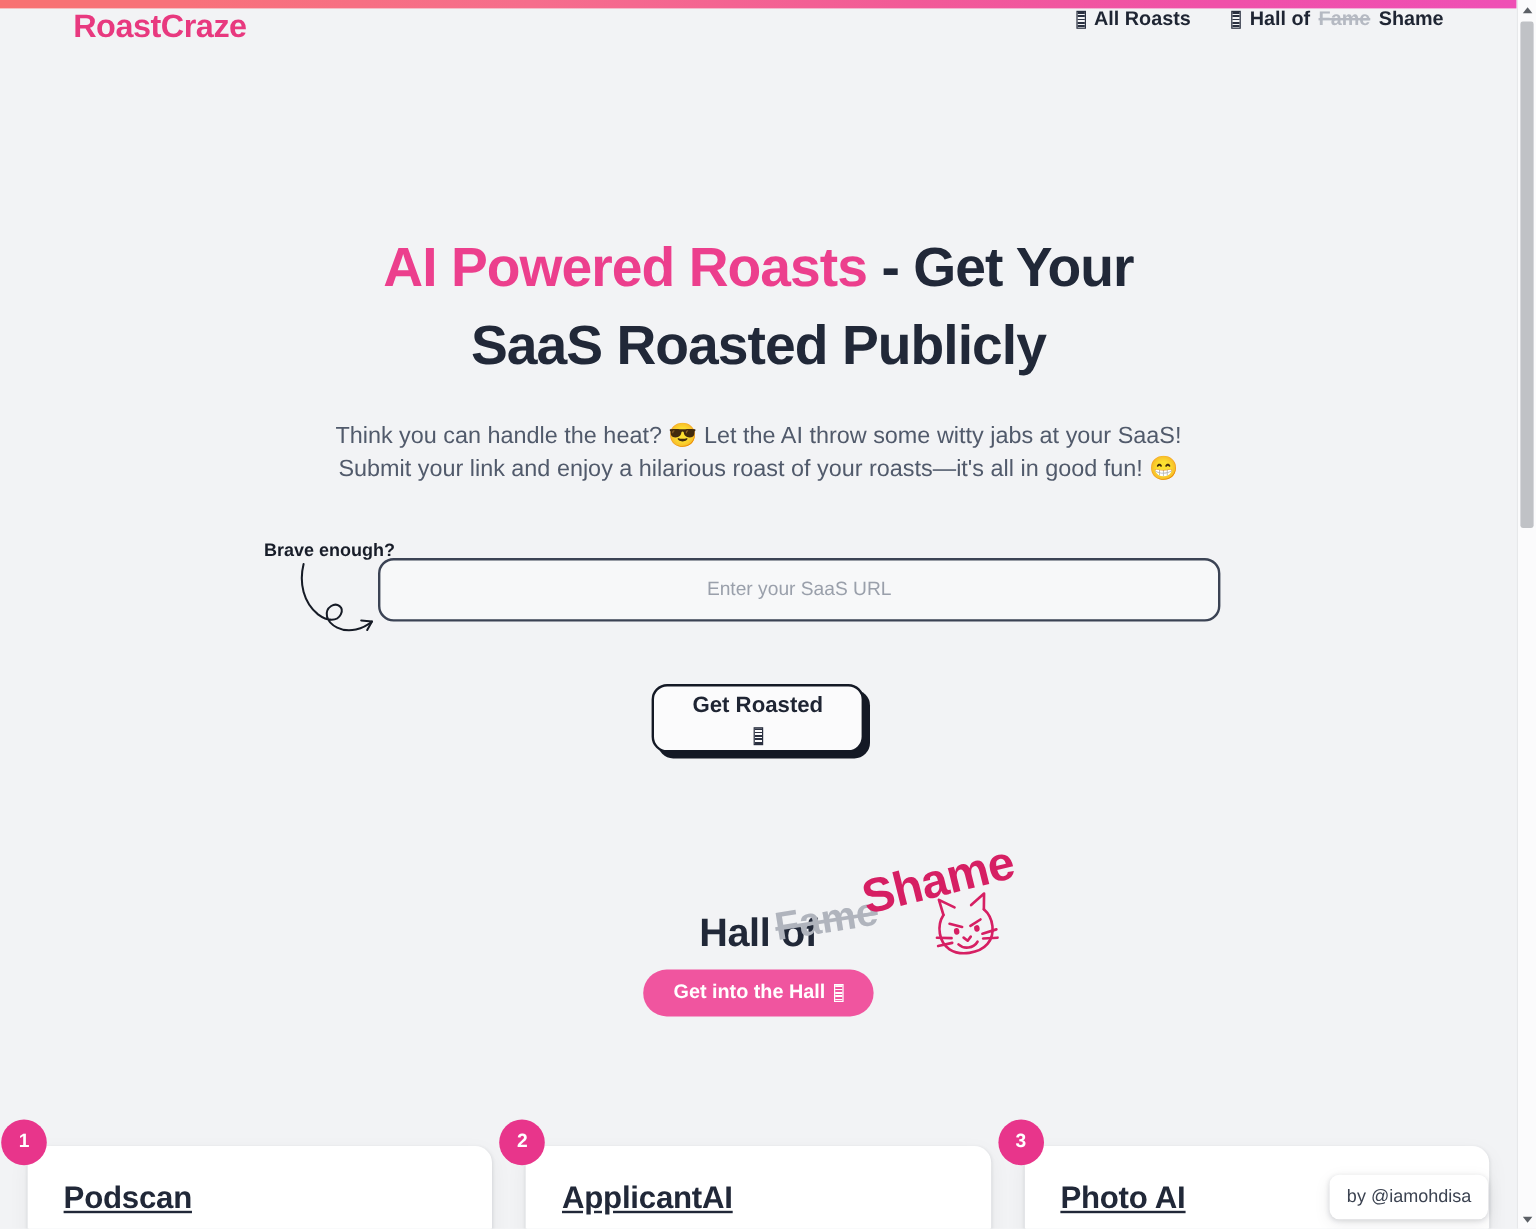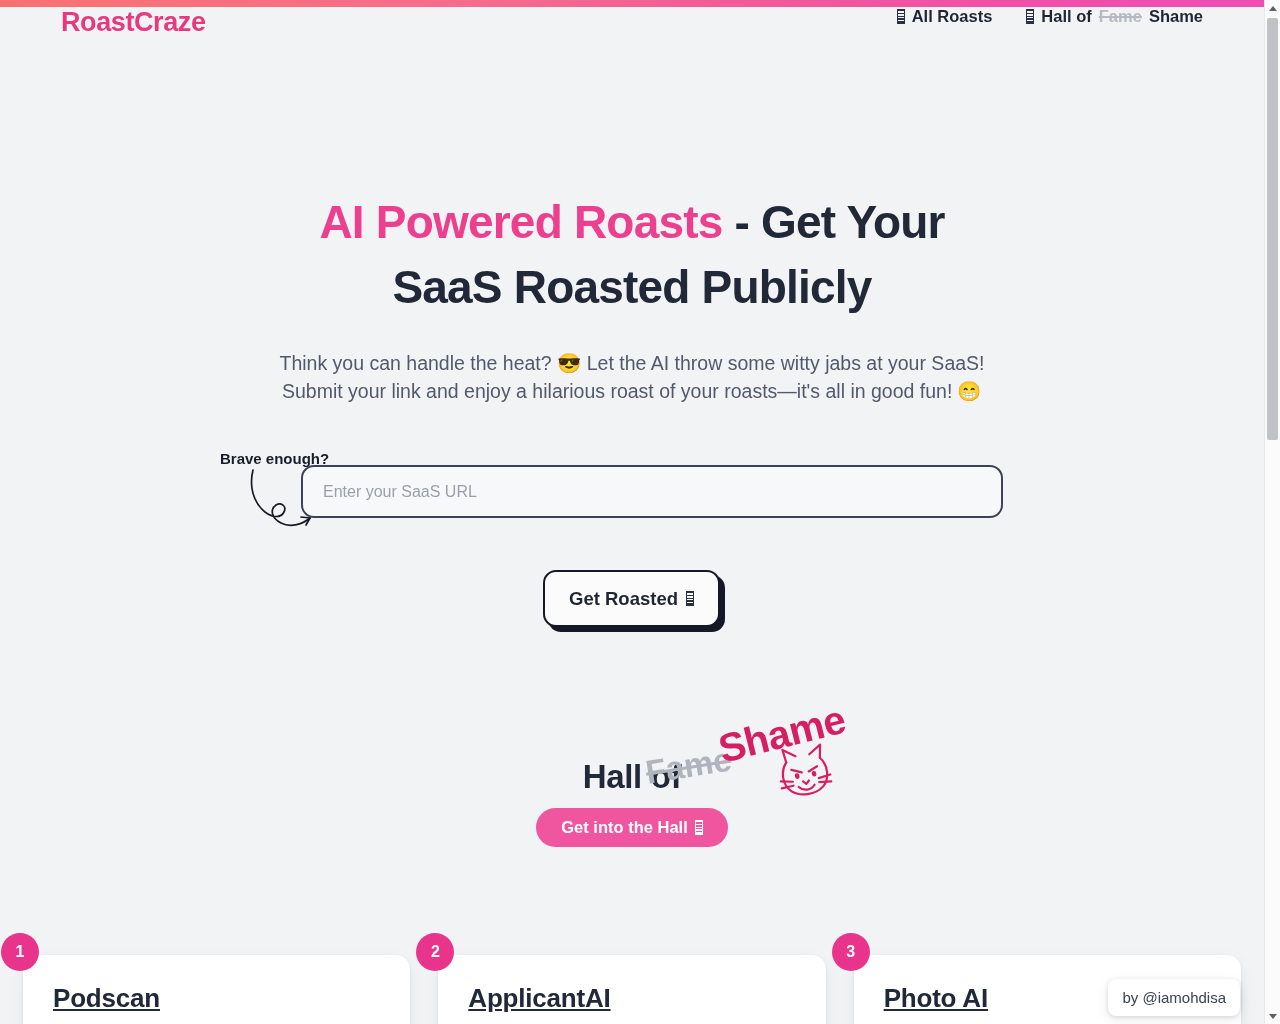--- a/index.html
+++ b/index.html
@@ -146,32 +146,33 @@
     position: absolute;
     left: 243px;
     top: 18px;
     width: 80px;
     height: 62px;
     pointer-events: none;
   }
 
   #url-input {
     position: absolute;
-    left: 301px;
+    left: 315px;
     top: 15px;
     width: 702px;
     height: 53px;
     border: 2.5px solid #3b4354;
     border-radius: 13px;
     background: #f7f8f9;
     font-family: "Liberation Sans", sans-serif;
     font-size: 16px;
     color: #1f2533;
     padding: 0 20px;
     outline: none;
+    text-align: center;
   }
   #url-input::placeholder { color: #9aa0ab; }
 
   #roast-btn {
     position: absolute;
     left: 543px;
     top: 120px;
     width: 177px;
     height: 57px;
     background: #fbfbfc;
@@ -180,20 +181,21 @@
     box-shadow: 5px 5px 0 #141925;
     font-family: "Liberation Sans", sans-serif;
     font-size: 18.5px;
     font-weight: bold;
     color: #1f2533;
     cursor: pointer;
     display: flex;
     align-items: center;
     justify-content: center;
     gap: 8px;
+    flex-direction: column;
   }
 
   
   #hall {
     position: absolute;
     top: 690px; left: 0;
     width: 1264px;
     text-align: center;
   }
 

